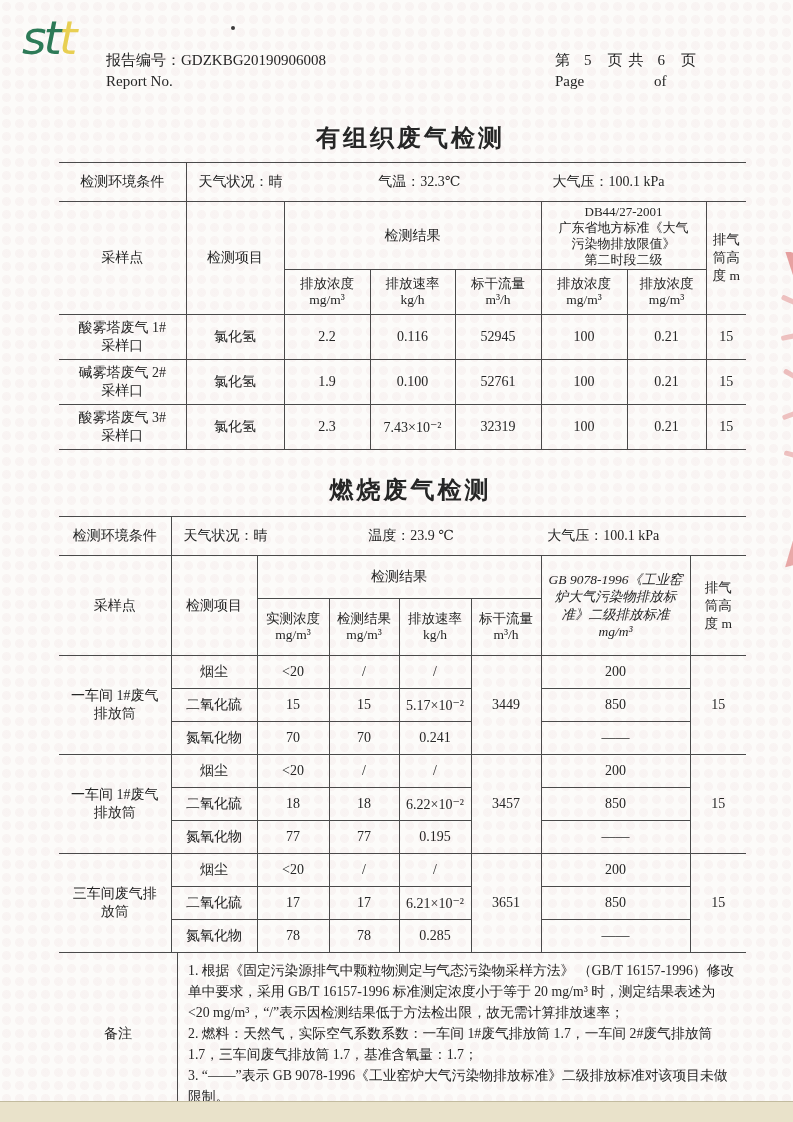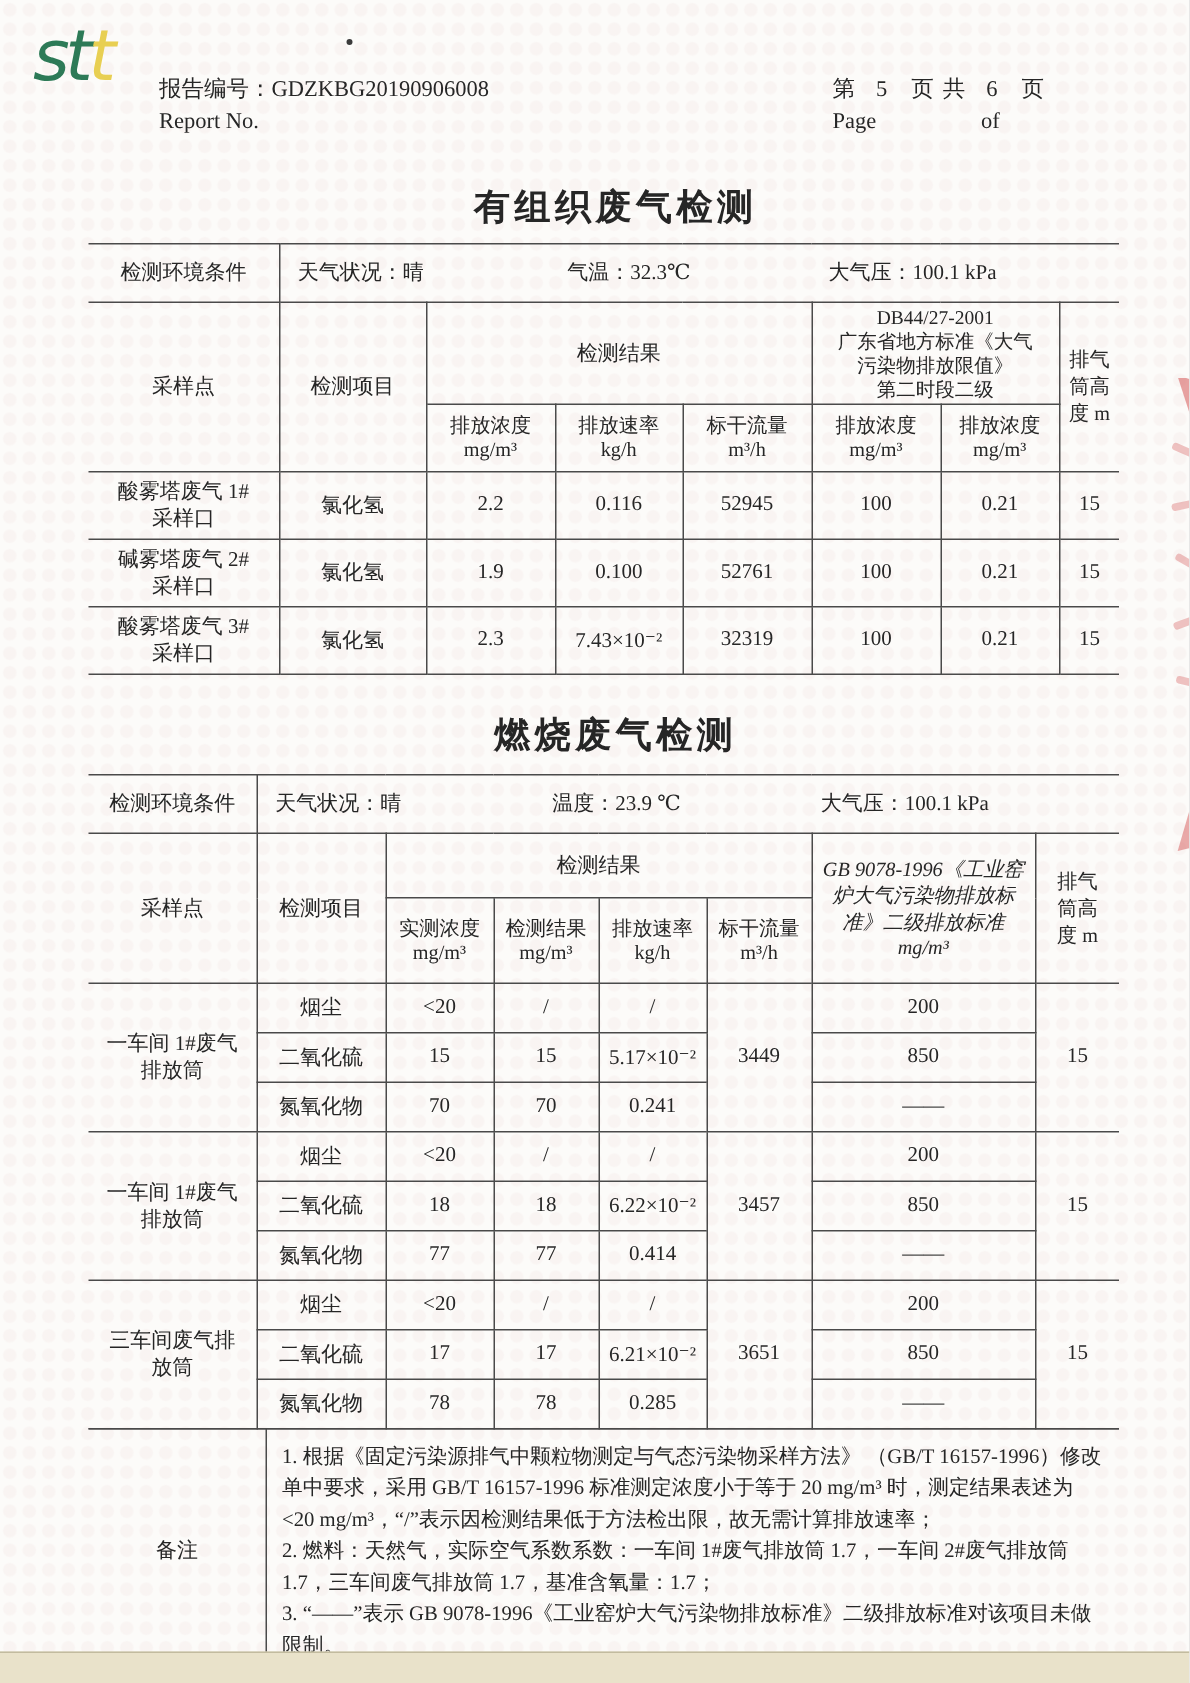--- a/index.html
+++ b/index.html
@@ -264,21 +264,21 @@
       <td>二氧化硫</td>
       <td>18</td>
       <td>18</td>
       <td>6.22×10⁻²</td>
       <td>850</td>
     </tr>
     <tr class="drow">
       <td>氮氧化物</td>
       <td>77</td>
       <td>77</td>
-      <td>0.414</td>
+      <td>0.195</td>
       <td>——</td>
     </tr>
 
     <tr class="drow">
       <td class="bl pre" rowspan="3">三车间废气排
 放筒</td>
       <td>烟尘</td>
       <td>&lt;20</td>
       <td>/</td>
       <td>/</td>

